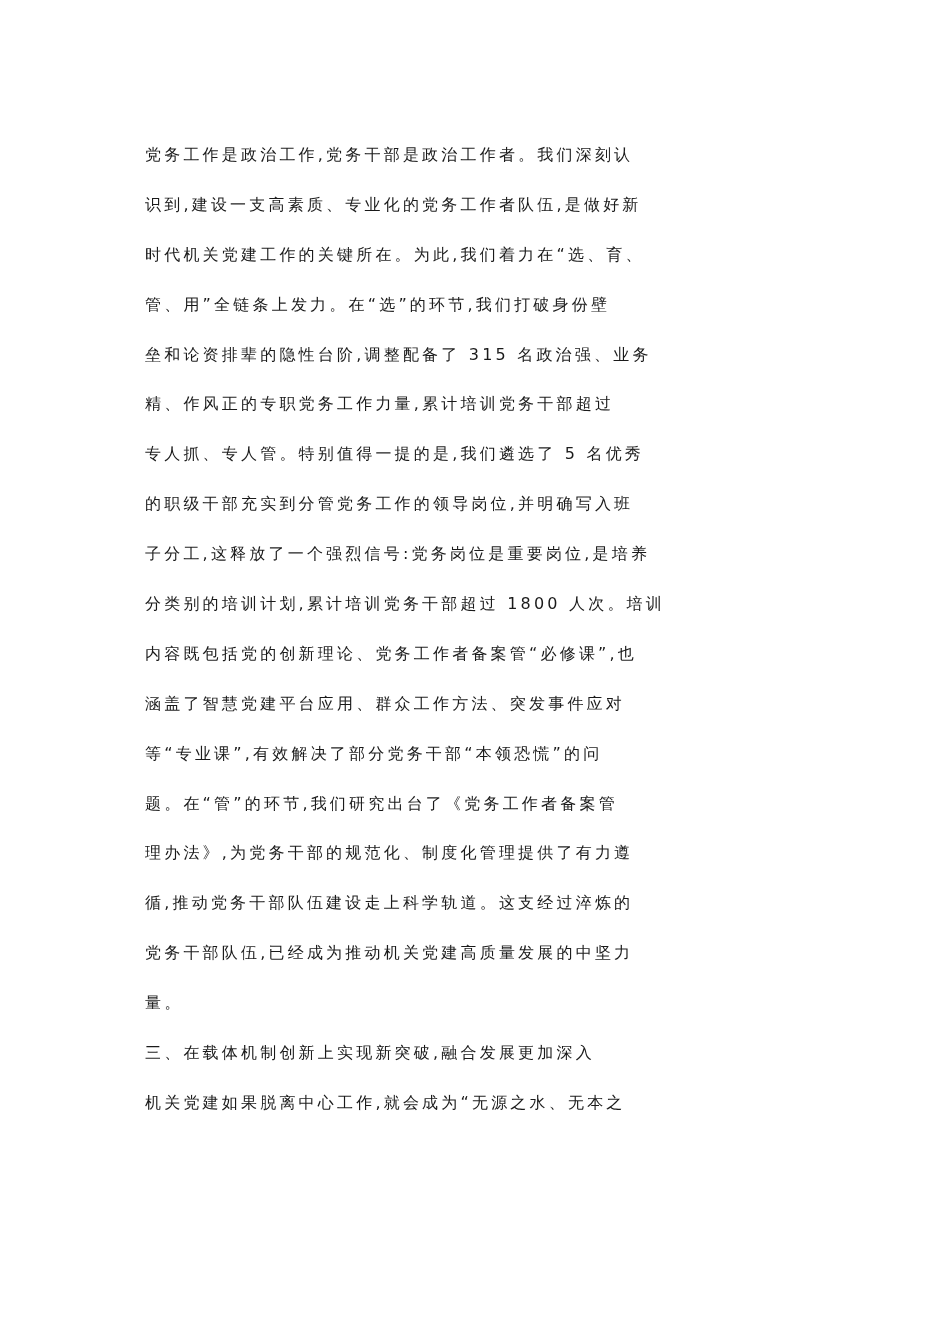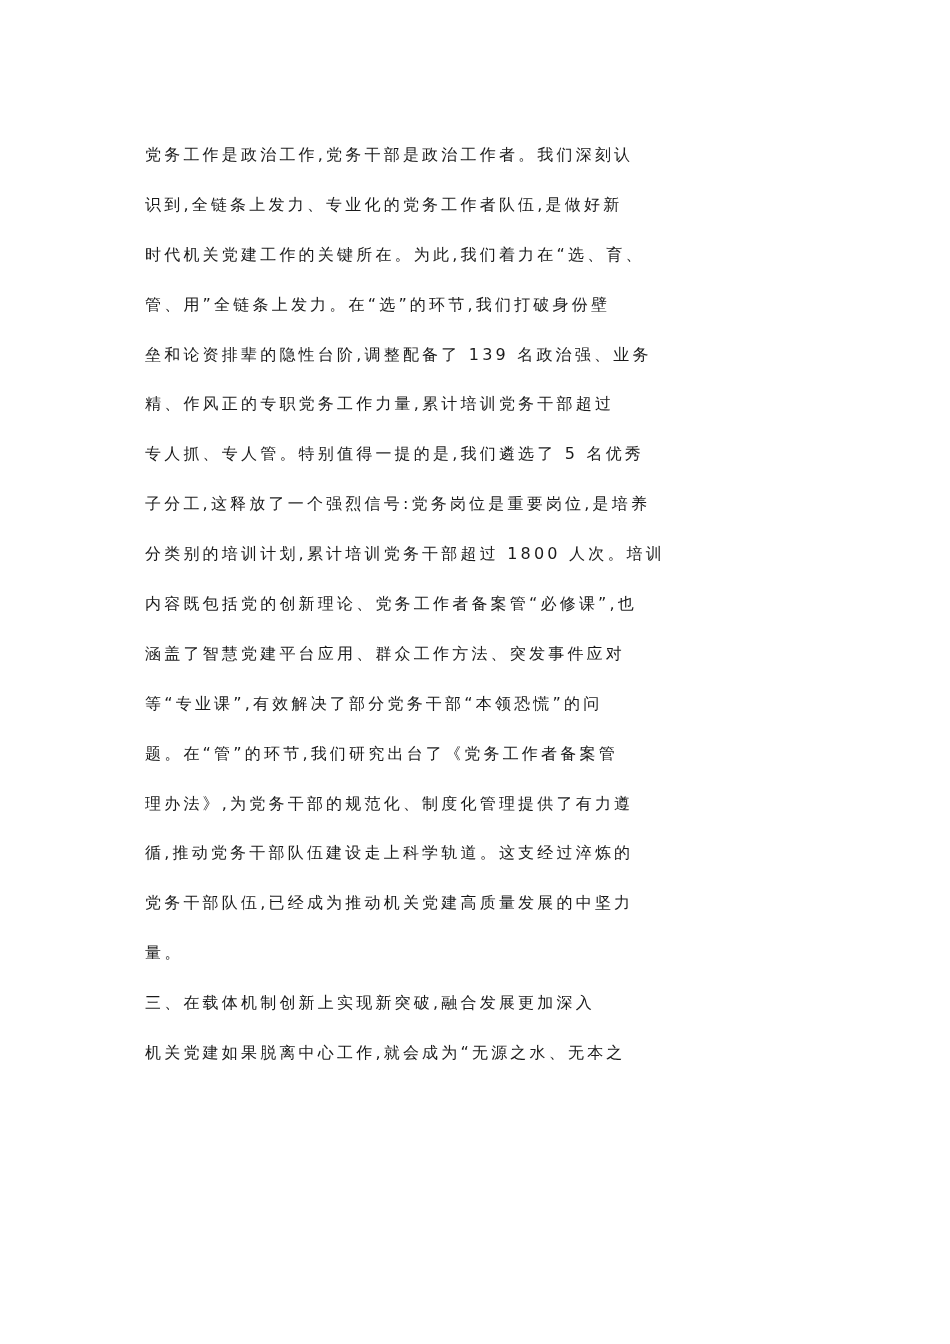--- a/index.html
+++ b/index.html
@@ -40,26 +40,27 @@
       letter-spacing: 3.2px;
     }
   </style>
 </head>
 <body>
 
 <div class="page">
   <div class="text-block">
 
     <div class="line">党务工作是政治工作,党务干部是政治工作者。我们深刻认</div>
-    <div class="line">识到,全链条上发力、专业化的党务工作者队伍,是做好新</div>
+    <div class="line">识到,建设一支高素质、专业化的党务工作者队伍,是做好新</div>
     <div class="line">时代机关党建工作的关键所在。为此,我们着力在“选、育、</div>
     <div class="line">管、用”全链条上发力。在“选”的环节,我们打破身份壁</div>
-    <div class="line">垒和论资排辈的隐性台阶,调整配备了 139 名政治强、业务</div>
+    <div class="line">垒和论资排辈的隐性台阶,调整配备了 315 名政治强、业务</div>
     <div class="line">精、作风正的专职党务工作力量,累计培训党务干部超过</div>
     <div class="line">专人抓、专人管。特别值得一提的是,我们遴选了 5 名优秀</div>
+    <div class="line">的职级干部充实到分管党务工作的领导岗位,并明确写入班</div>
     <div class="line">子分工,这释放了一个强烈信号:党务岗位是重要岗位,是培养</div>
     <div class="line">分类别的培训计划,累计培训党务干部超过 1800 人次。培训</div>
     <div class="line">内容既包括党的创新理论、党务工作者备案管“必修课”,也</div>
     <div class="line">涵盖了智慧党建平台应用、群众工作方法、突发事件应对</div>
     <div class="line">等“专业课”,有效解决了部分党务干部“本领恐慌”的问</div>
     <div class="line">题。在“管”的环节,我们研究出台了《党务工作者备案管</div>
     <div class="line">理办法》,为党务干部的规范化、制度化管理提供了有力遵</div>
     <div class="line">循,推动党务干部队伍建设走上科学轨道。这支经过淬炼的</div>
     <div class="line">党务干部队伍,已经成为推动机关党建高质量发展的中坚力</div>
     <div class="line">量。</div>

